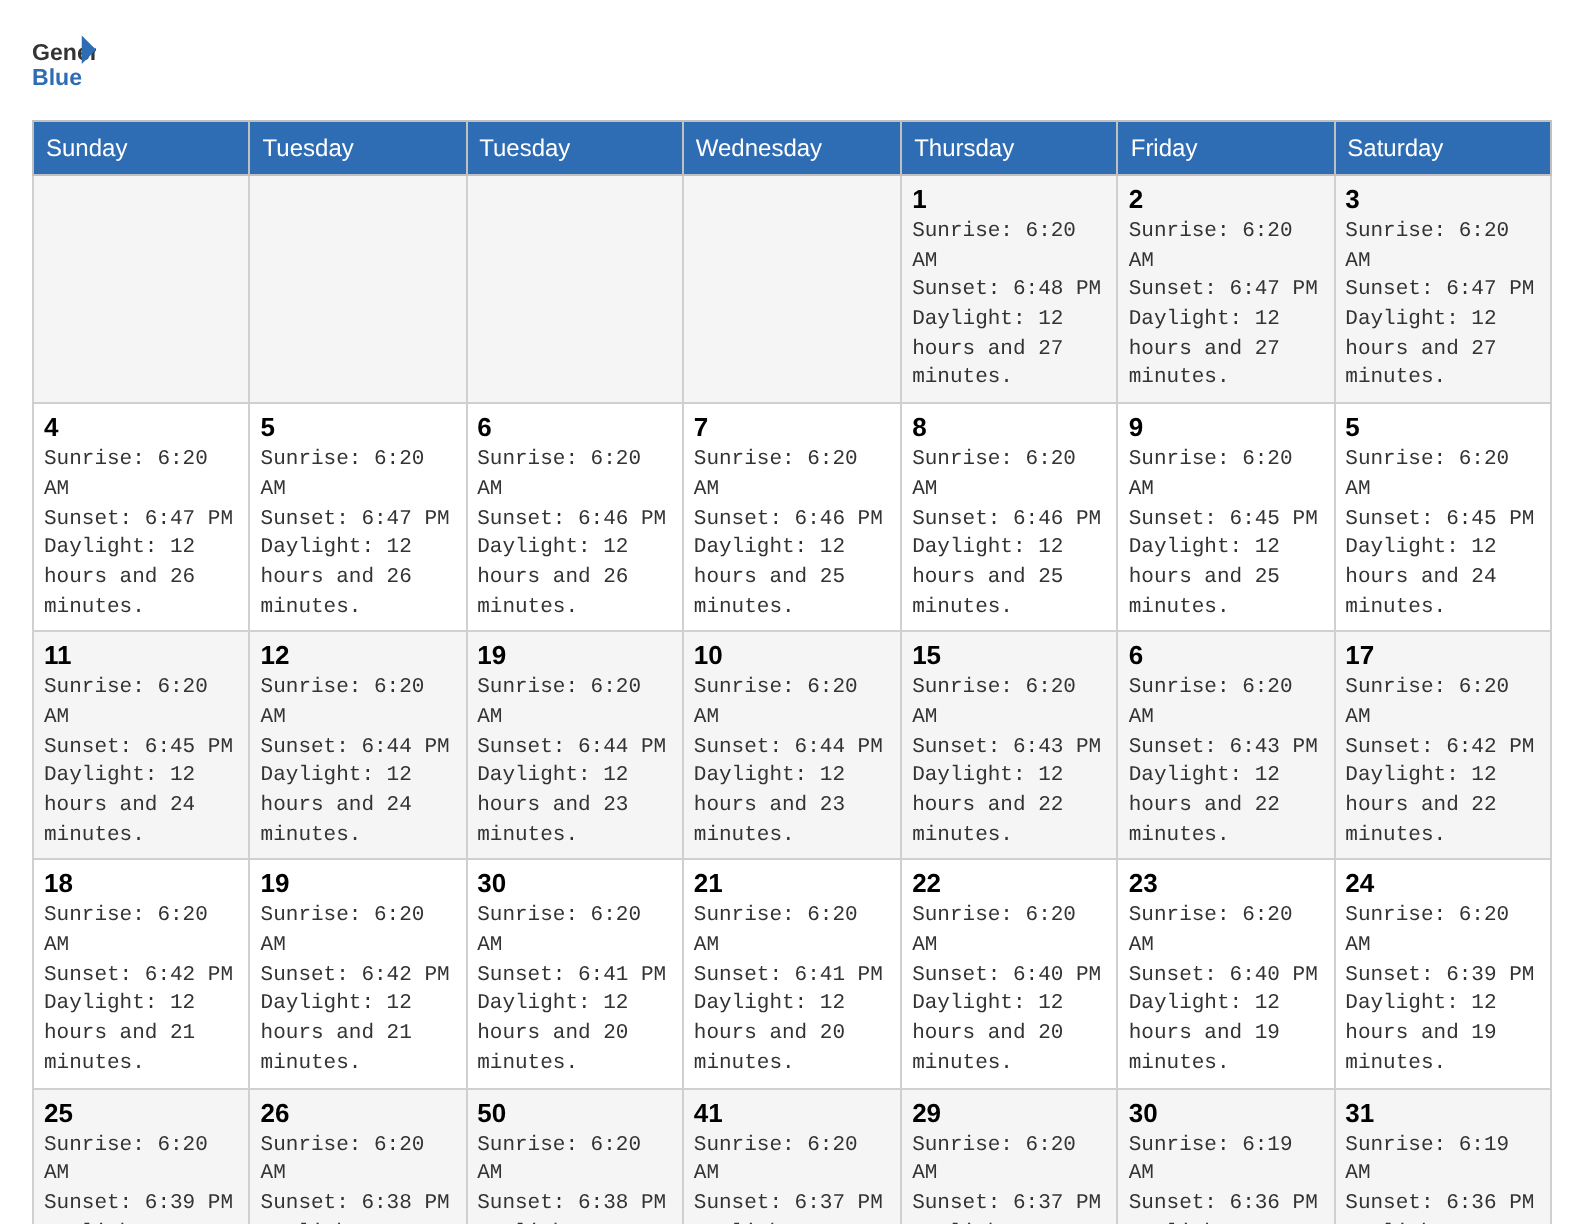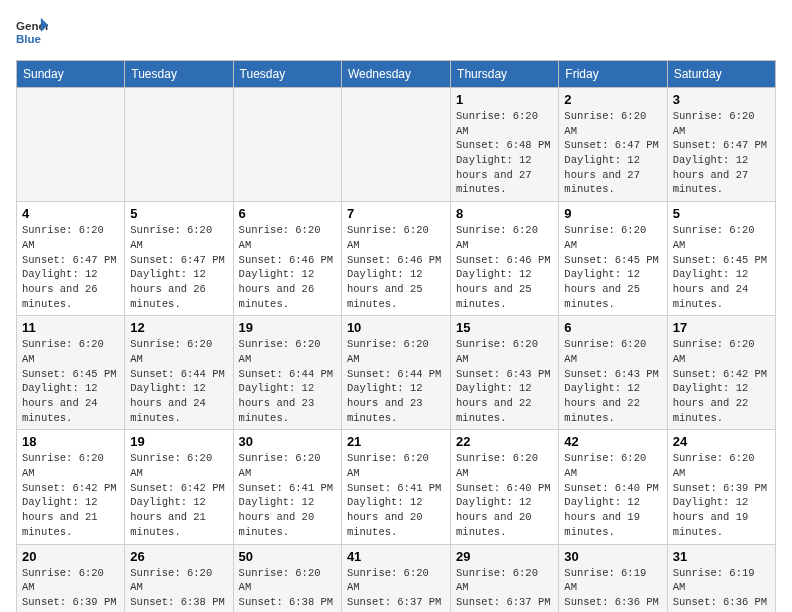--- a/index.html
+++ b/index.html
@@ -253,35 +253,35 @@
 Sunset: 6:41 PM
 Daylight: 12 hours and 20 minutes.</div>
         </td>
         <td>
           <span class="day-number">22</span>
           <div class="day-info" style="white-space: pre-line;">Sunrise: 6:20 AM
 Sunset: 6:40 PM
 Daylight: 12 hours and 20 minutes.</div>
         </td>
         <td>
-          <span class="day-number">42</span>
+          <span class="day-number">23</span>
           <div class="day-info" style="white-space: pre-line;">Sunrise: 6:20 AM
 Sunset: 6:40 PM
 Daylight: 12 hours and 19 minutes.</div>
         </td>
         <td>
           <span class="day-number">24</span>
           <div class="day-info" style="white-space: pre-line;">Sunrise: 6:20 AM
 Sunset: 6:39 PM
 Daylight: 12 hours and 19 minutes.</div>
         </td>
       </tr>
       <tr>
         <td>
-          <span class="day-number">20</span>
+          <span class="day-number">25</span>
           <div class="day-info" style="white-space: pre-line;">Sunrise: 6:20 AM
 Sunset: 6:39 PM
 Daylight: 12 hours and 18 minutes.</div>
         </td>
         <td>
           <span class="day-number">26</span>
           <div class="day-info" style="white-space: pre-line;">Sunrise: 6:20 AM
 Sunset: 6:38 PM
 Daylight: 12 hours and 18 minutes.</div>
         </td>

